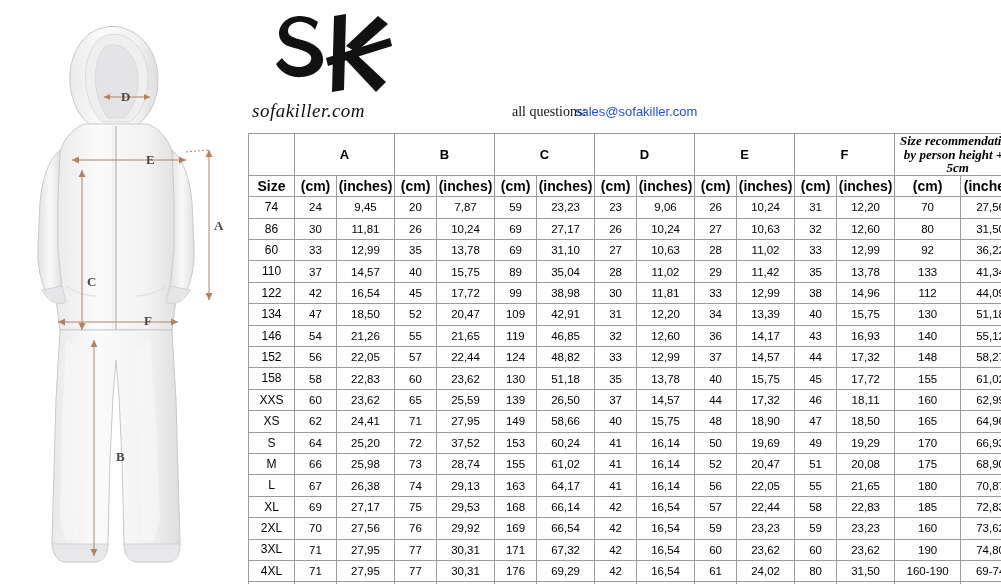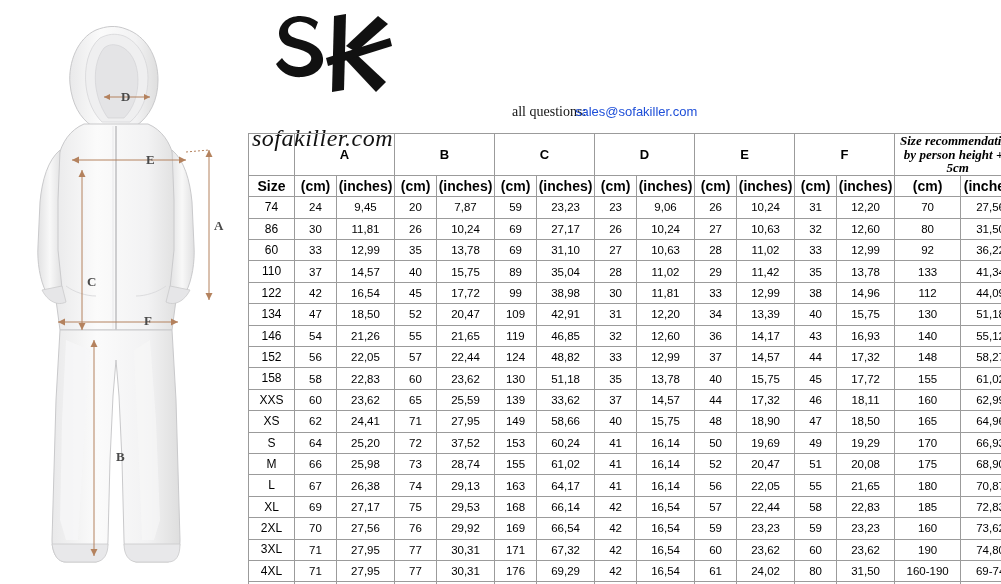--- a/index.html
+++ b/index.html
@@ -46,24 +46,23 @@
     position: absolute;
     left: 22px;
     top: 4px;
   }
   #brand-url {
     position: absolute;
     left: 0px;
     top: 92px;
     font-family: "Liberation Serif", serif;
     font-style: italic;
-    font-size: 24px;
+    font-size: 19px;
     letter-spacing: 0.5px;
     color: #111;
-    margin-top: 25px;
   }
 
   #questions-label {
     position: absolute;
     left: 512px;
     top: 104px;
     font-family: Liberation Serif, serif;
     font-size: 14px;
     color: #111;
   }
@@ -441,21 +440,21 @@
           <td>155</td>
           <td>61,02</td>
         </tr>
         <tr>
           <td class="size-cell">XXS</td>
           <td>60</td>
           <td>23,62</td>
           <td>65</td>
           <td>25,59</td>
           <td>139</td>
-          <td>33,62</td>
+          <td>26,50</td>
           <td>37</td>
           <td>14,57</td>
           <td>44</td>
           <td>17,32</td>
           <td>46</td>
           <td>18,11</td>
           <td>160</td>
           <td>62,99</td>
         </tr>
         <tr>

